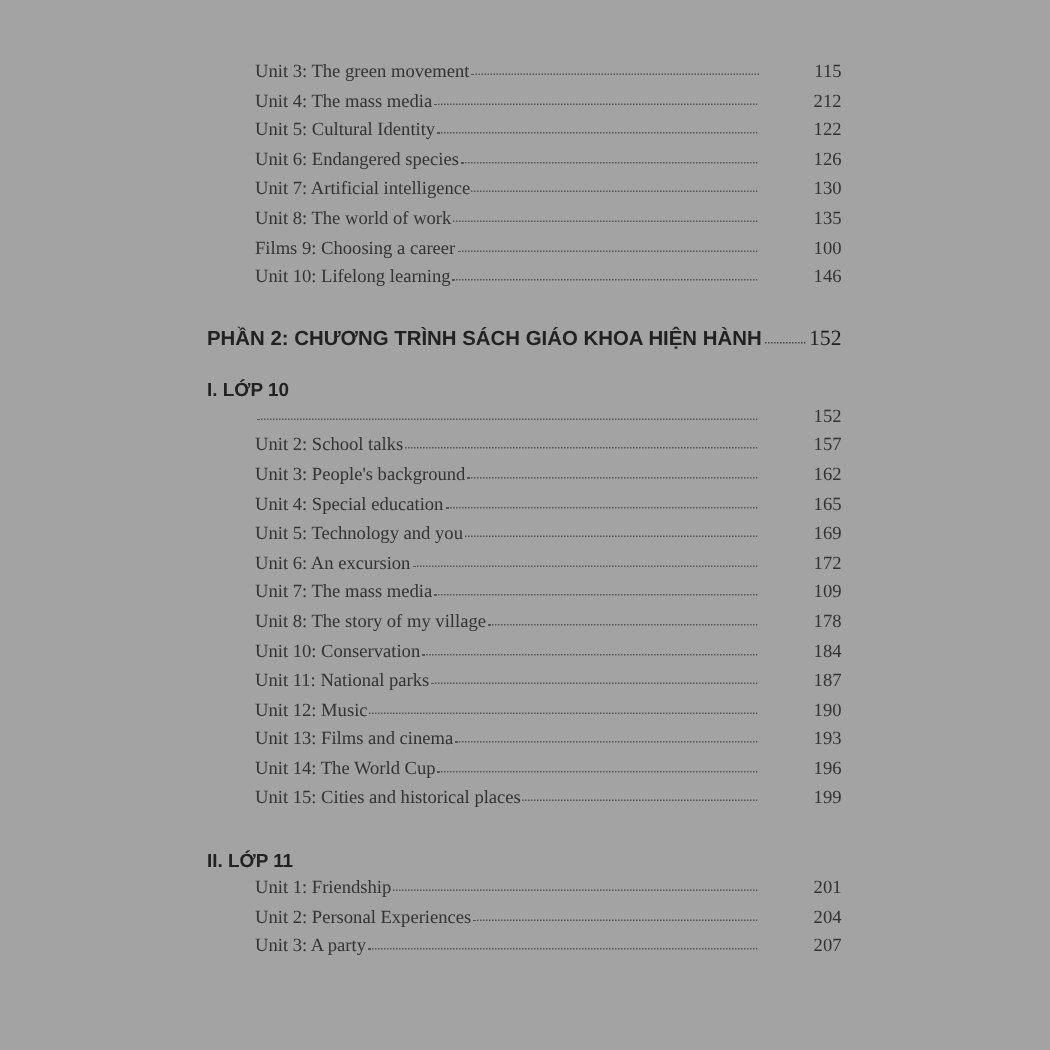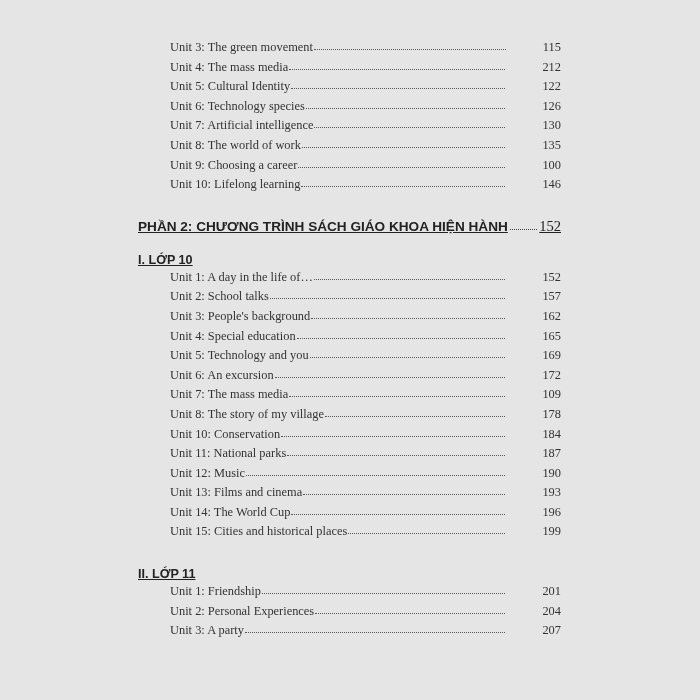--- a/index.html
+++ b/index.html
@@ -13,21 +13,21 @@
       overflow: hidden;
       position: relative;
       color: #2b2b2b;
     }
     .page {
       position: absolute;
       left: 0;
       top: 0;
       width: 700px;
       height: 700px;
-      background: #e5e5e5;
+      background: #a3a3a3;
     }
     .toc {
       position: absolute;
       left: 138px;
       top: 40px;
       width: 423px;
     }
     .entry {
       display: flex;
       align-items: baseline;
@@ -57,21 +57,20 @@
     .part-heading {
       display: flex;
       align-items: baseline;
       margin-top: 21px;
       height: 24px;
       font-family: "Liberation Sans", sans-serif;
       font-weight: bold;
       font-size: 13.6px;
       color: #222;
       white-space: nowrap;
-      text-decoration: underline;
     }
     .part-heading .dots {
       flex: 1 1 auto;
       position: relative;
       height: 10px;
       margin: 0 2px;
     }
     .part-heading .dots::after {
       content: "";
       position: absolute;
@@ -84,21 +83,20 @@
       font-size: 14.5px;
     }
     .grade-heading {
       font-family: "Liberation Sans", sans-serif;
       font-weight: bold;
       font-size: 12.6px;
       color: #222;
       height: 20px;
       line-height: 20px;
       margin-top: 8px;
-      text-decoration: underline;
     }
     .grade-heading.g11 { margin-top: 20px; }
   </style>
 </head>
 <body>
 
 <div class="page">
   <div class="toc">
 
     <div>
@@ -111,56 +109,55 @@
           <span class="label">Unit 4: The mass media</span>
           <span class="dots"></span>
           <span class="page-num">212</span>
         </div>
       <div class="entry">
           <span class="label">Unit 5: Cultural Identity</span>
           <span class="dots"></span>
           <span class="page-num">122</span>
         </div>
       <div class="entry">
-          <span class="label">Unit 6: Technology species</span>
+          <span class="label">Unit 6: Endangered species</span>
           <span class="dots"></span>
           <span class="page-num">126</span>
         </div>
       <div class="entry">
           <span class="label">Unit 7: Artificial intelligence</span>
           <span class="dots"></span>
           <span class="page-num">130</span>
         </div>
       <div class="entry">
           <span class="label">Unit 8: The world of work</span>
           <span class="dots"></span>
           <span class="page-num">135</span>
         </div>
       <div class="entry">
-          <span class="label">Unit 9: Choosing a career</span>
+          <span class="label">Films 9: Choosing a career</span>
           <span class="dots"></span>
           <span class="page-num">100</span>
         </div>
       <div class="entry">
           <span class="label">Unit 10: Lifelong learning</span>
           <span class="dots"></span>
           <span class="page-num">146</span>
         </div>
     </div>
 
     <div class="part-heading">
         <span>PHẦN 2: CHƯƠNG TRÌNH SÁCH GIÁO KHOA HIỆN HÀNH</span>
         <span class="dots"></span>
         <span class="page-num">152</span>
       </div>
 
     <div class="grade-heading">I. LỚP 10</div>
     <div>
       <div class="entry">
-          <span class="label">Unit 1: A day in the life of…</span>
           <span class="dots"></span>
           <span class="page-num">152</span>
         </div>
       <div class="entry">
           <span class="label">Unit 2: School talks</span>
           <span class="dots"></span>
           <span class="page-num">157</span>
         </div>
       <div class="entry">
           <span class="label">Unit 3: People's background</span>

